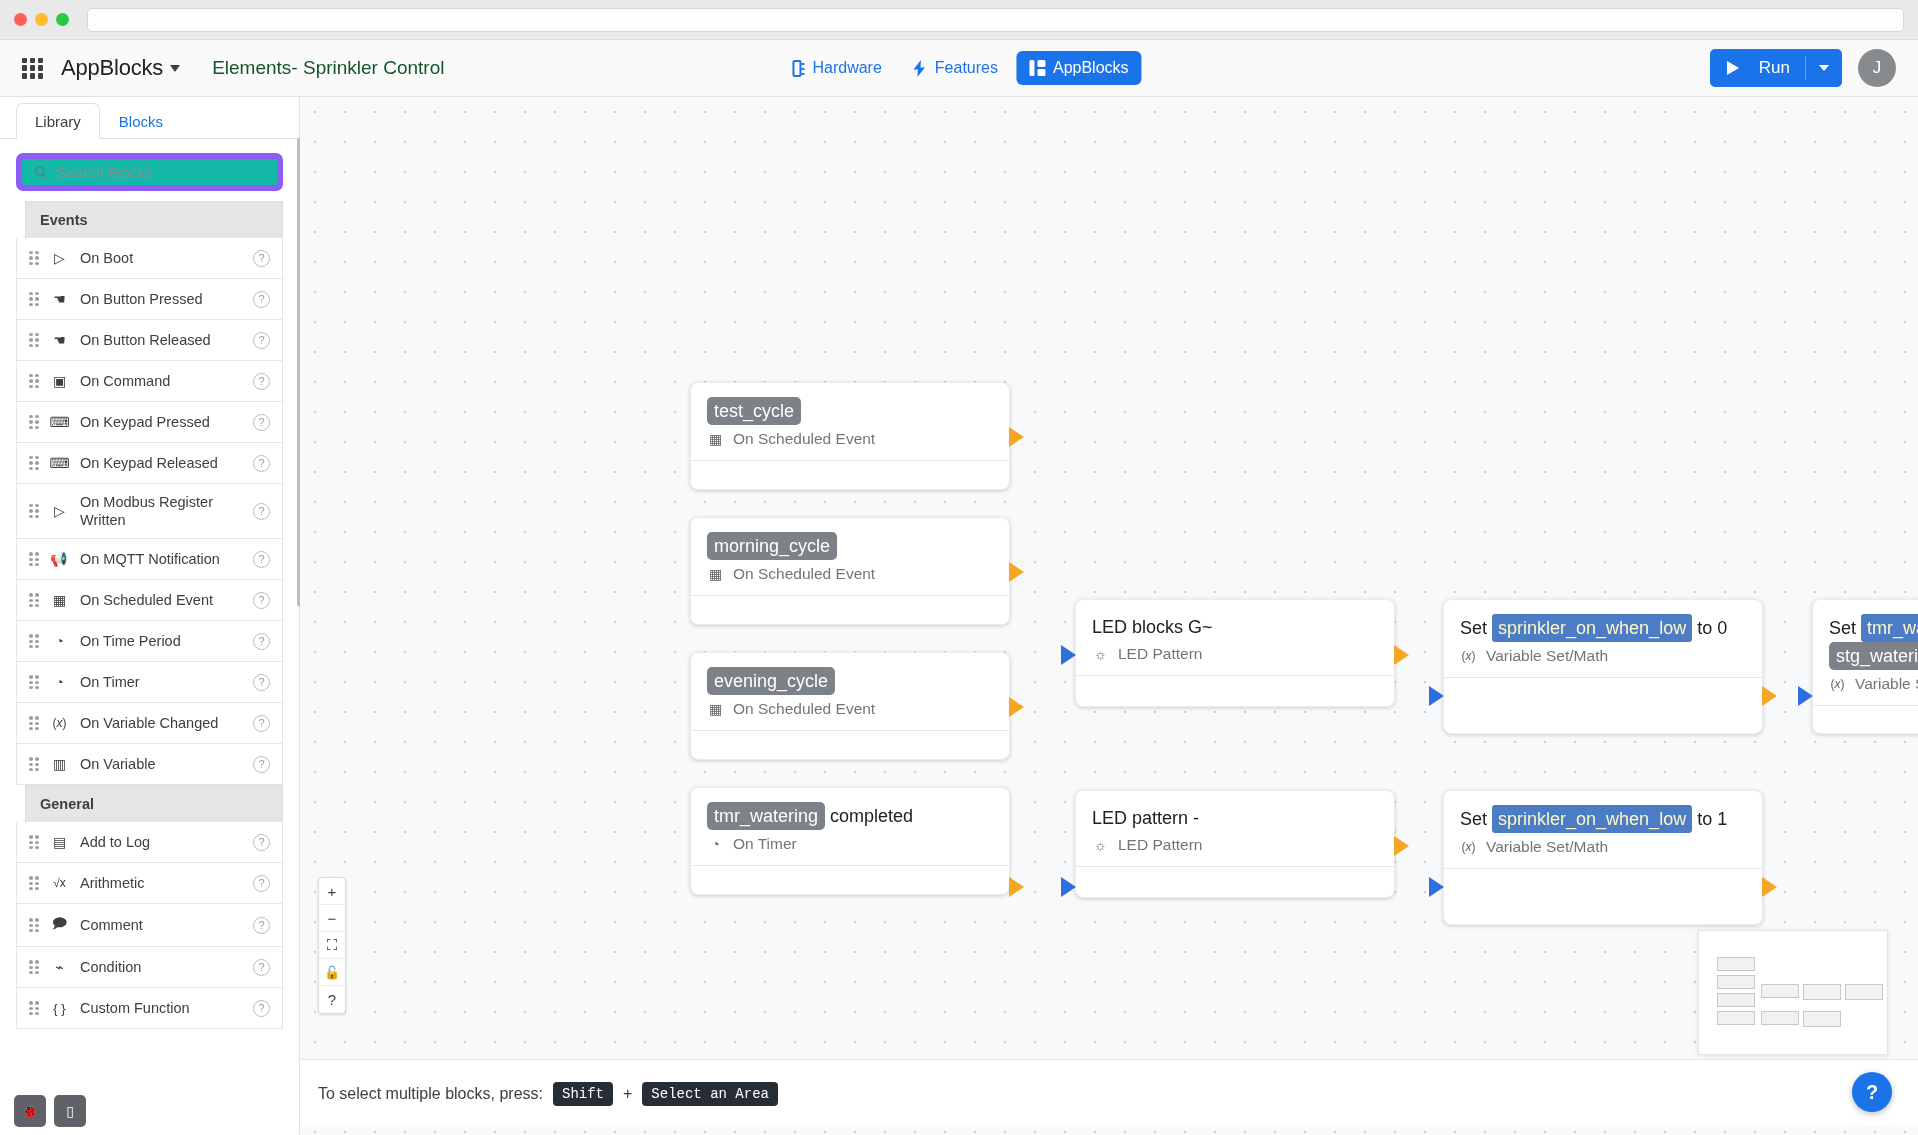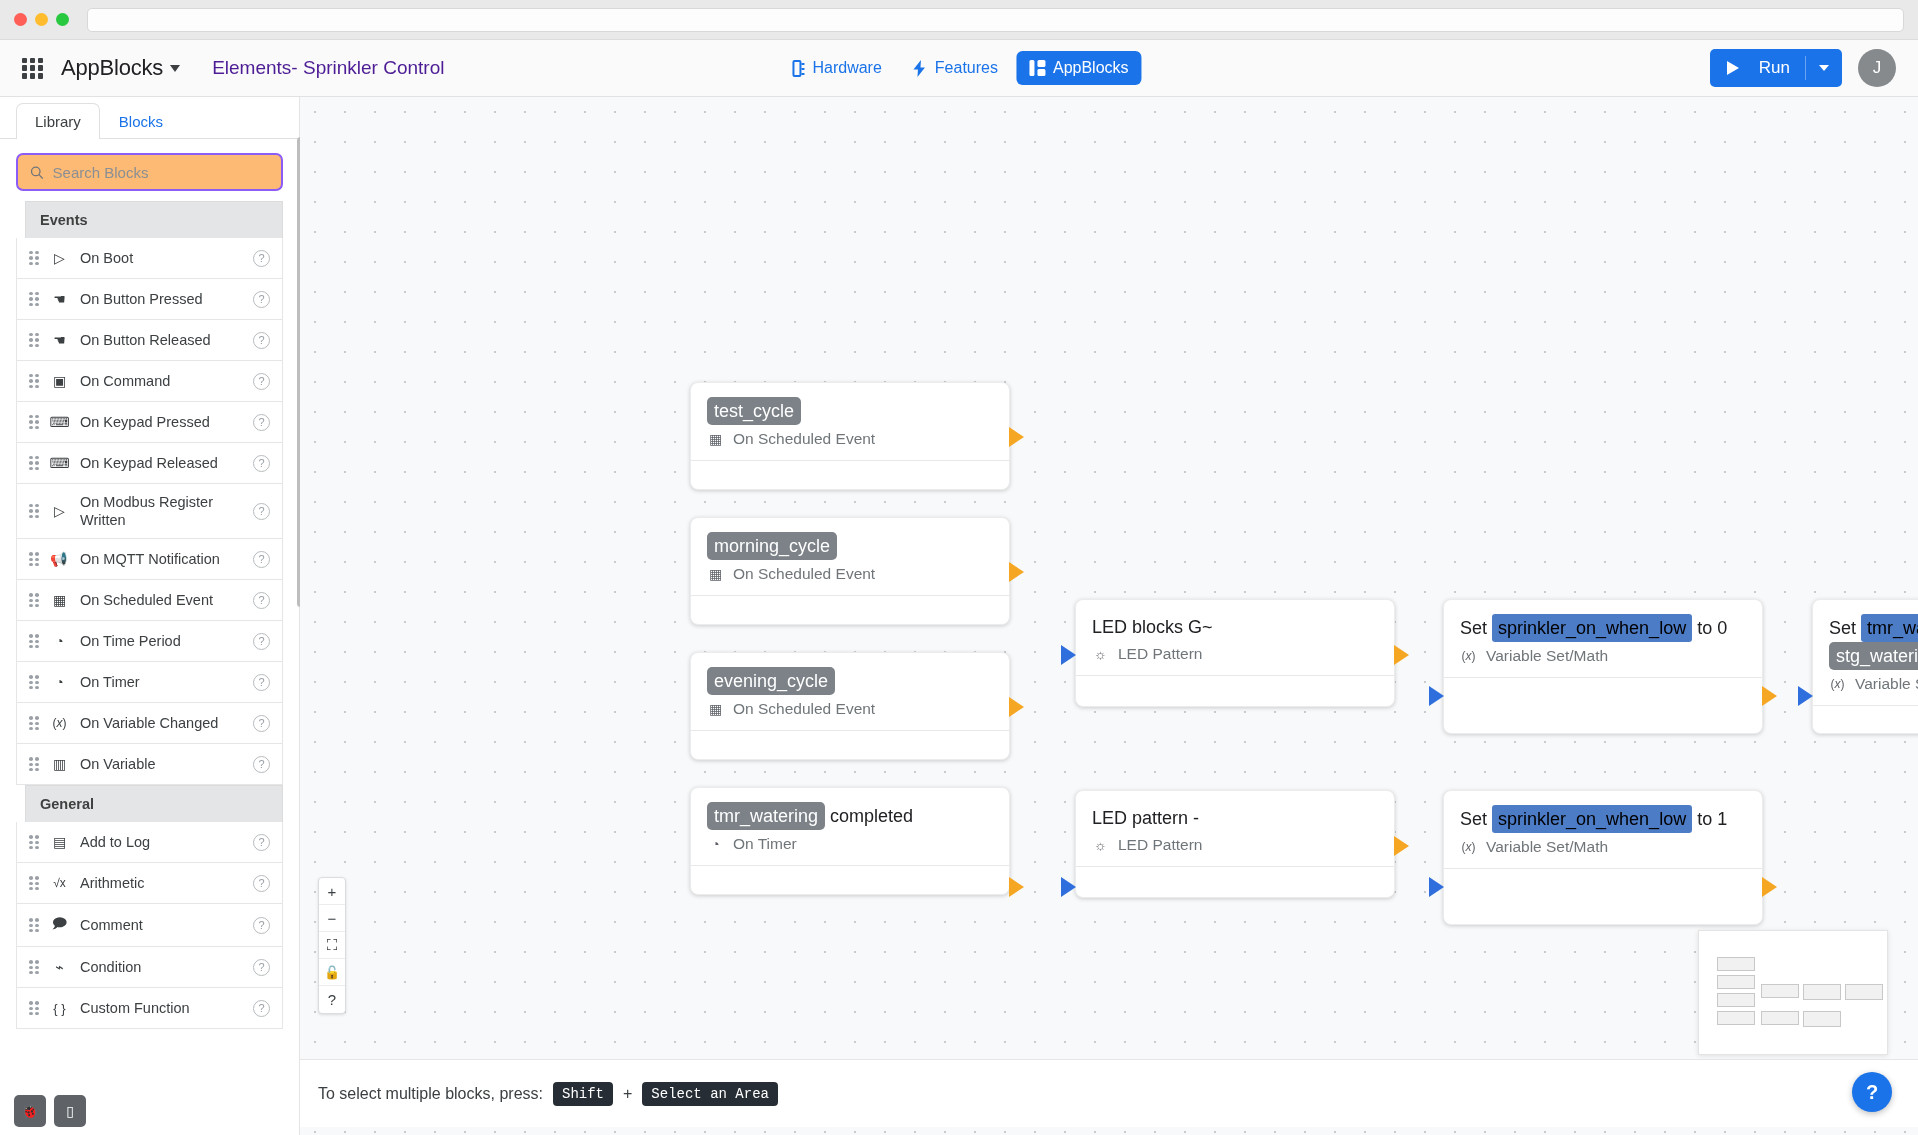--- a/index.html
+++ b/index.html
@@ -39,21 +39,21 @@
     grid-template-rows: repeat(3, 1fr); gap: 2.6px;
     margin-right: 18px; cursor: pointer;
   }
   .grid-icon i { background: #3c4043; border-radius: 1px; display: block; }
   .brand {
     font-size: 22px; color: #202124; letter-spacing: -0.2px;
     display: flex; align-items: center; gap: 7px; cursor: pointer;
   }
   .caret { width: 0; height: 0; border-left: 5.5px solid transparent;
            border-right: 5.5px solid transparent; border-top: 7px solid #3c4043; }
-  .doctitle { font-size: 19px; color: #4c1d95; margin-left: 32px; }
+  .doctitle { font-size: 19px; color: #14532d; margin-left: 32px; }
 
   .navcluster {
     position: absolute; left: 50%; transform: translateX(-50%);
     display: flex; align-items: center; gap: 5px;
   }
   .navitem {
     display: flex; align-items: center; gap: 8px;
     font-size: 16px; color: #1a73e8; padding: 8px 13px;
     border-radius: 6px; cursor: pointer; white-space: nowrap;
   }
@@ -108,21 +108,21 @@
     font-size: 15px; padding: 9px 18px; color: #1a73e8; cursor: pointer;
     border: 1px solid transparent; border-bottom: none; position: relative; top: 1px;
   }
   .tab.active {
     color: #3c4043; background: #fff; border-color: #e0e0e0;
     border-radius: 7px 7px 0 0;
   }
   .searchwrap { padding: 14px 16px 10px; }
   .searchbox {
     display: flex; align-items: center; gap: 9px; height: 38px;
-    border: 2px solid #8b5cf6; border-radius: 7px; padding: 0 12px; background: #fdba74;
+    border: 6px solid #8b5cf6; border-radius: 7px; padding: 0 12px; background: #14b8a6;
   }
   .searchbox input {
     border: none; outline: none; font-size: 15px; color: #3c4043;
     font-family: inherit; width: 100%; background: transparent;
   }
   .searchbox input::placeholder { color: #8a8f94; }
 
   .liblist { flex: 1; overflow: hidden; padding: 0 16px 0 16px; }
   .sechead {
     background: #e3e5e7; font-size: 14.5px; font-weight: bold; color: #404040;
@@ -176,21 +176,21 @@
   .blk-head { padding: 14px 16px 12px; }
   .blk-title {
     font-size: 18px; color: #202124; line-height: 1.45;
     margin-bottom: 5px; display: block;
   }
   .pill-gray {
     background: #7c8287; color: #fff; border-radius: 5px;
     padding: 1px 7px; display: inline-block;
   }
   .pill-blue {
-    background: #4d7cc7; color: #000000; border-radius: 3px;
+    background: #4d7cc7; color: #fef9c3; border-radius: 3px;
     padding: 1px 6px; display: inline-block;
   }
   .blk-sub {
     font-size: 15.5px; color: #6f7579; display: flex; align-items: center; gap: 9px;
   }
   .blk-sub .si { font-size: 14px; color: #5f6368; width: 17px;
                  display: inline-flex; justify-content: center; flex: none; }
   .blk-foot { border-top: 1px solid #e8e8e8; height: 38px; }
 
   .port {

